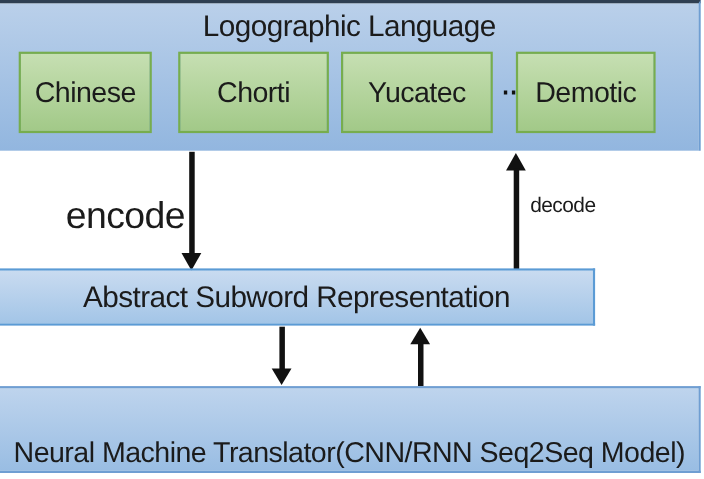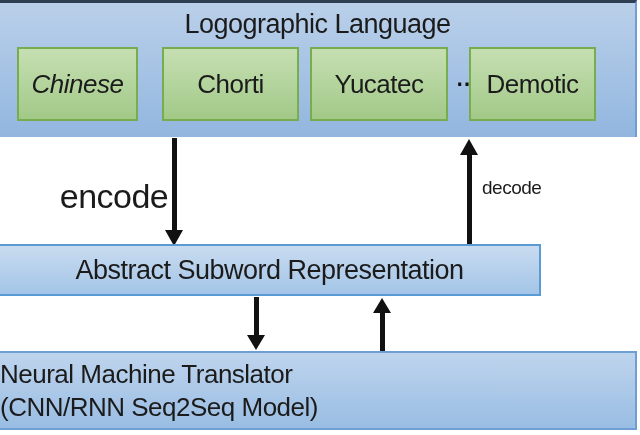--- a/index.html
+++ b/index.html
@@ -21,21 +21,21 @@
     position:absolute; top:6px; left:0; width:100%;
     text-align:center; font-size:27px; letter-spacing:-0.5px;
   }
   .lang-box {
     position:absolute; top:44px; height:74px; box-sizing:border-box;
     background:linear-gradient(#c6dfb2, #a2c988);
     border:2px solid #77ad4e;
     display:flex; align-items:center; justify-content:center;
     font-size:26px; letter-spacing:-0.5px;
   }
-  .lang-0 { left:17px;  width:121px;font-style:italic; }
+  .lang-0 { left:17px;  width:121px; }
   .lang-1 { left:162px; width:137px; }
   .lang-2 { left:310px; width:138px; }
   .lang-3 { left:469px; width:127px; }
   .dots {
     position:absolute; left:450px; top:44px; width:34px; height:74px;
     display:flex; align-items:center; justify-content:center;
     font-size:22px; font-weight:bold; color:#111;
   }
 
   
@@ -79,21 +79,21 @@
   }
 
   
   .bottom-box {
     position:absolute; left:0; top:351px; width:637px; height:79px;
     box-sizing:border-box;
     background:linear-gradient(#bed4ed, #99bde3);
     border-top:2px solid #6f9ed2;
     border-bottom:2px solid #6f9ed2;
     border-right:2px solid #6f9ed2;
-    display:flex; flex-direction:column; align-items:flex-start; justify-content:center;
+    display:flex; flex-direction:row; align-items:flex-end; justify-content:center;
     font-size:26px; line-height:33px; text-align:center; letter-spacing:-0.5px;
   }
 </style>
 </head>
 <body>
 
 <div class="canvas">
 
   <div class="top-box">
     <div class="top-title">Logographic Language</div>

